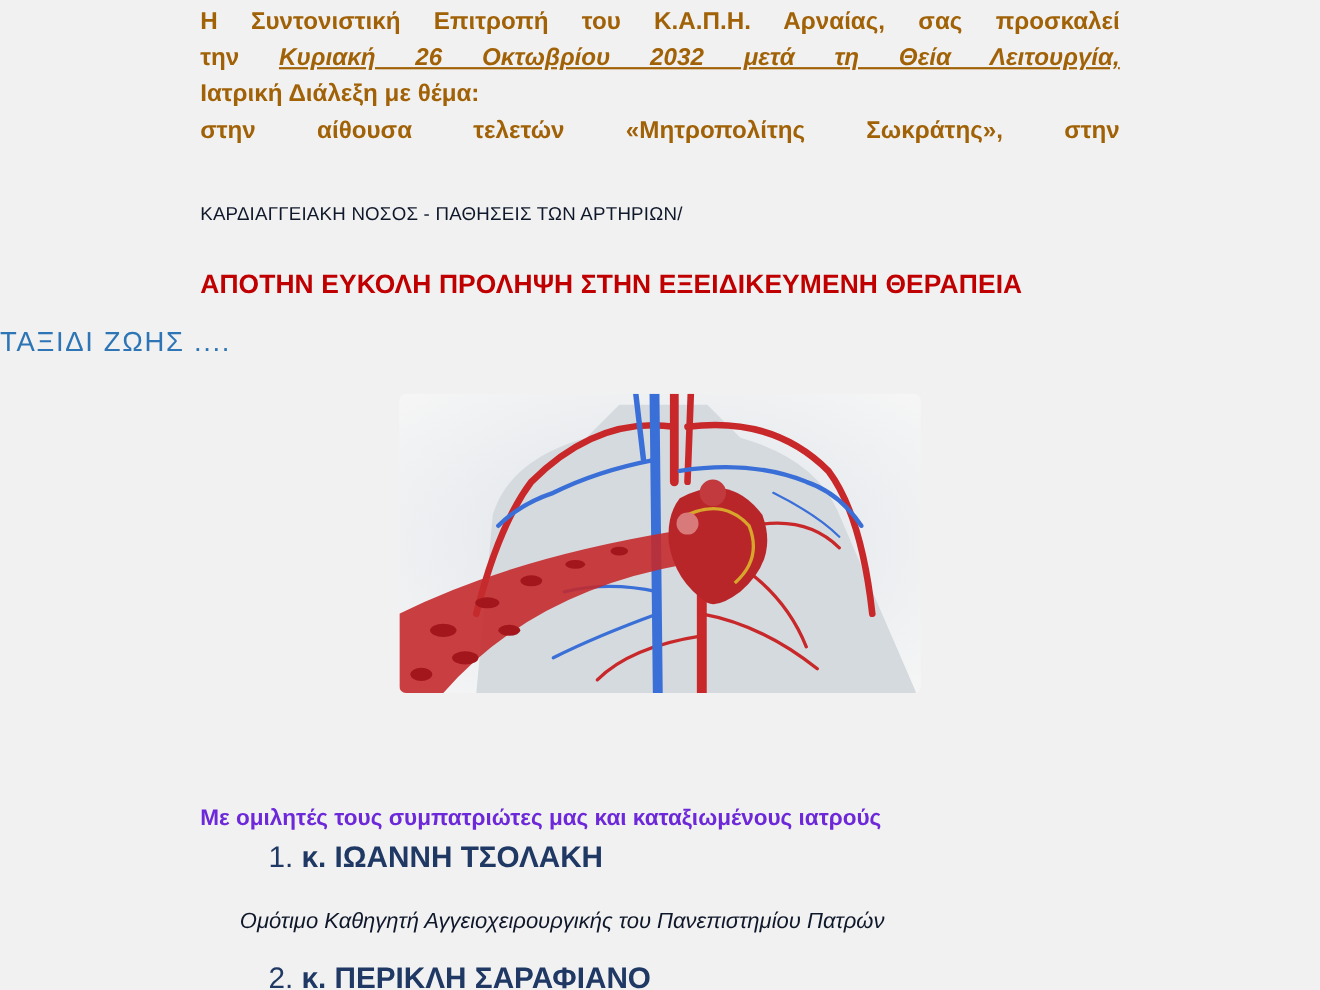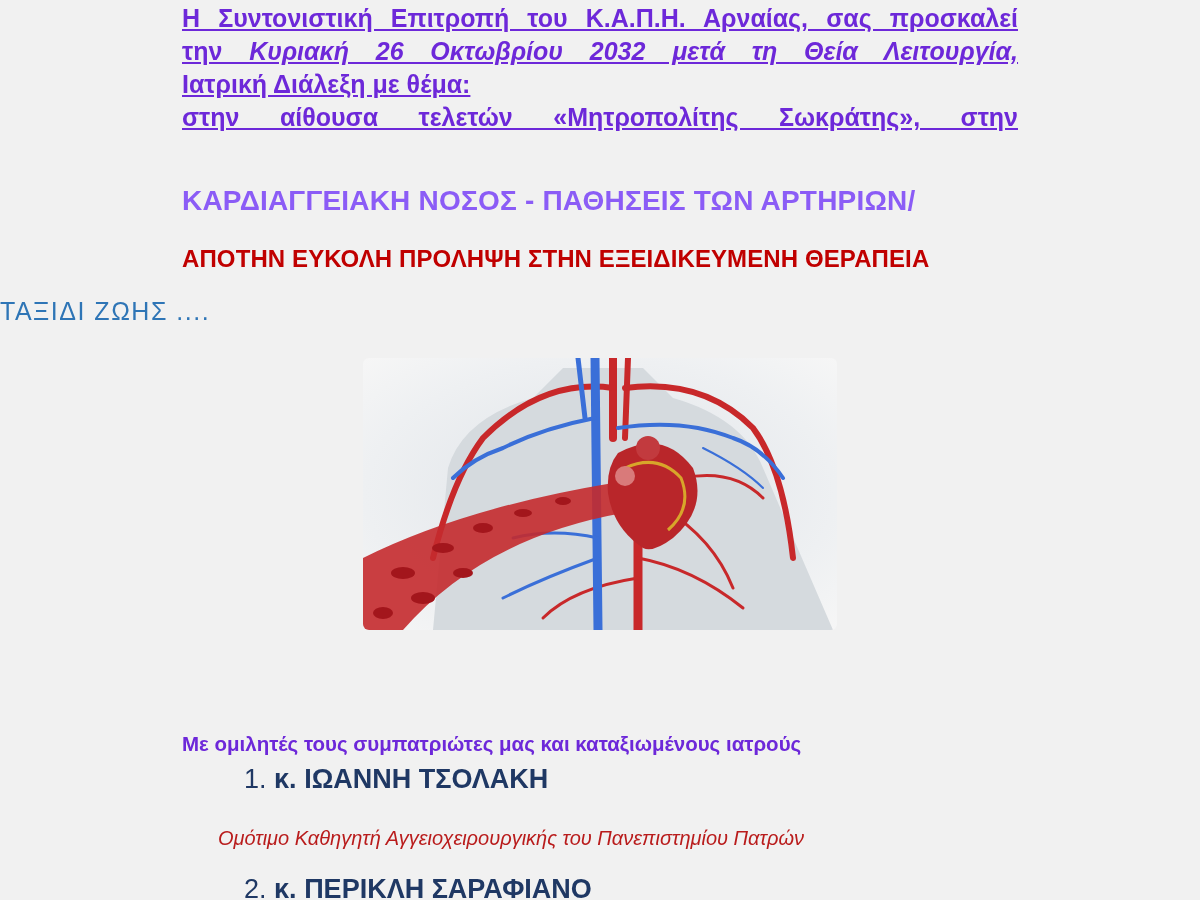--- a/index.html
+++ b/index.html
@@ -4,29 +4,29 @@
 <style>
   html, body { margin:0; padding:0; }
   body {
     width:1200px; height:900px; overflow:hidden;
     background:#f1f1f1;
     font-family:"Liberation Sans", sans-serif;
     position:relative;
   }
   .intro {
     position:absolute; left:182px; top:2px; width:836px;
-    color:#6d28d9; font-weight:bold; font-size:25px;
-    line-height:33px; text-align:justify;text-decoration:underline;
+    color:#a16207; font-weight:bold; font-size:22px;
+    line-height:33px; text-align:justify;
   }
   .intro .line { display:block; text-align:justify; text-align-last:justify; }
   .intro .line.last { text-align-last:left; }
   .intro u { text-decoration:underline; font-style:italic; }
   .title1 {
     position:absolute; left:182px; top:185px; width:840px;
-    color:#8b5cf6; font-weight:bold; font-size:28px; letter-spacing:0.2px;
+    color:#0f172a; font-weight:normal; font-size:17px; letter-spacing:0.2px;
   }
   .title2 {
     position:absolute; left:182px; top:245px; width:840px;
     color:#c00000; font-weight:bold; font-size:24px; letter-spacing:0.1px;
   }
   .title3 {
     position:absolute; left:0; top:297px; width:1200px; 
     color:#2e75b6; font-size:25px; letter-spacing:1.5px;
   }
   .figure {
@@ -38,21 +38,21 @@
     position:absolute; left:182px; top:732px;
     color:#6d28d9; font-weight:bold; font-size:20.5px;
   }
   .speaker-name {
     position:absolute; left:218px;
     color:#1f3864; font-size:27px;margin-left:26px;
   }
   .speaker-name b { font-weight:bold; }
   .speaker-role {
     position:absolute; left:218px;
-    color:#b91c1c; font-size:20px; font-style:italic;
+    color:#0f172a; font-size:20px; font-style:italic;
   }
 </style>
 </head>
 <body>
 
 <div class="intro">
   <span class="line">Η Συντονιστική Επιτροπή του Κ.Α.Π.Η. Αρναίας, σας προσκαλεί</span>
   <span class="line"><span>την </span><u>Κυριακή 26 Οκτωβρίου 2032 μετά τη Θεία Λειτουργία,</u></span>
   <span class="line last">Ιατρική Διάλεξη με θέμα:</span>
   <span class="line">στην αίθουσα τελετών «Μητροπολίτης Σωκράτης», στην</span>

